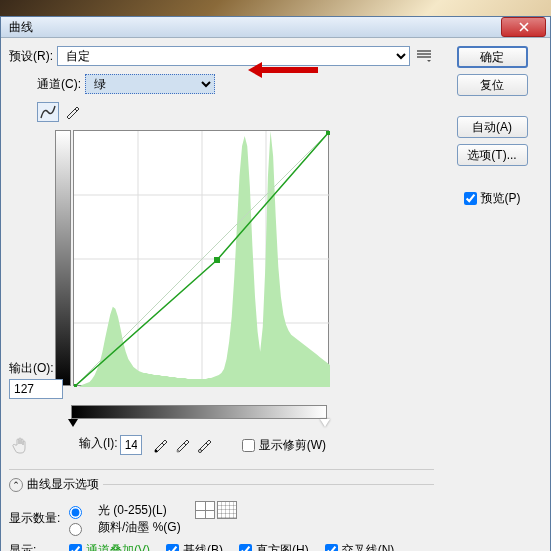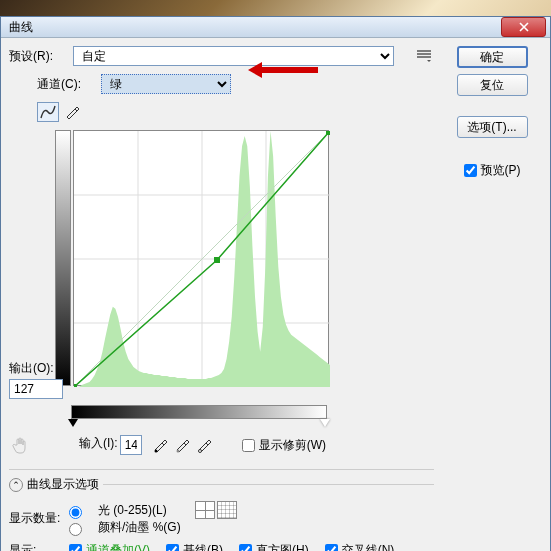--- a/index.html
+++ b/index.html
@@ -5,21 +5,21 @@
 * { box-sizing: border-box; margin: 0; padding: 0; font-family: "Microsoft YaHei", Tahoma, sans-serif; font-size: 12px; }
 body { background: #000; width: 551px; height: 551px; position: relative; overflow: hidden; }
 .bg-image { position: absolute; width: 551px; height: 551px; background: linear-gradient(135deg, #3a2a1a 0%, #8a6a3a 20%, #f5e8c8 40%, #d4b888 60%, #3a2a1a 100%); }
 .dialog { position: absolute; left: 0; top: 16px; width: 551px; height: 551px; background: #f0f0f0; border: 1px solid #5a7aa0; display: flex; flex-direction: column; }
 .titlebar { height: 28px; background: linear-gradient(#e8f0fa, #c8d8ea); display: flex; align-items: center; padding: 0 4px 0 8px; border-bottom: 1px solid #a0b0c0; }
 .titlebar .title-text { flex: 1; color: #000; }
 .close-btn { width: 45px; height: 20px; background: linear-gradient(#e08080, #c83030); border: 1px solid #a02020; border-radius: 3px; color: #fff; display: flex; align-items: center; justify-content: center; font-weight: bold; }
 .body { flex: 1; display: flex; padding: 8px; gap: 8px; }
 .left-col { flex: 1; display: flex; flex-direction: column; gap: 4px; }
 .right-col { width: 100px; display: flex; flex-direction: column; gap: 6px; align-items: center; }
-.row { display: flex; align-items: center; gap: 20px; }
+.row { display: flex; align-items: center; gap: 4px; }
 .label { white-space: nowrap; }
 select, input[type=text] { border: 1px solid #7a9ac0; background: #fff; height: 20px; padding: 0 4px; }
 .preset-select { flex: 1; }
 .menu-icon { width: 20px; height: 18px; display: flex; align-items: center; justify-content: center; }
 .channel-select { width: 130px; background: #d0e0f0; border: 1px dotted #4070c0; }
 .tool-icons { display: flex; gap: 2px; margin: 4px 0; }
 .tool-icon { width: 22px; height: 20px; border: 1px solid transparent; display: flex; align-items: center; justify-content: center; cursor: pointer; }
 .tool-icon.active { border: 1px solid #7a9ac0; background: #e8f0fa; }
 .graph-wrap { display: flex; gap: 2px; }
 .y-gradient { width: 16px; height: 256px; background: linear-gradient(#fff, #000); border: 1px solid #888; }
@@ -228,20 +228,23 @@
 
     <div class="right-col">
       <div class="btn primary">
           <span>确定</span>
         </div>
       <div class="btn">
           <span>复位</span>
         </div>
       <div style="height:8px"></div>
       <div class="btn">
+          <span>自动(A)</span>
+        </div>
+      <div class="btn">
           <span>选项(T)...</span>
         </div>
       <div style="height:12px"></div>
       <label class="check-row">
         <input type="checkbox" checked="" style="">
         <span>预览(P)</span>
       </label>
     </div>
   </div>
 </div>

